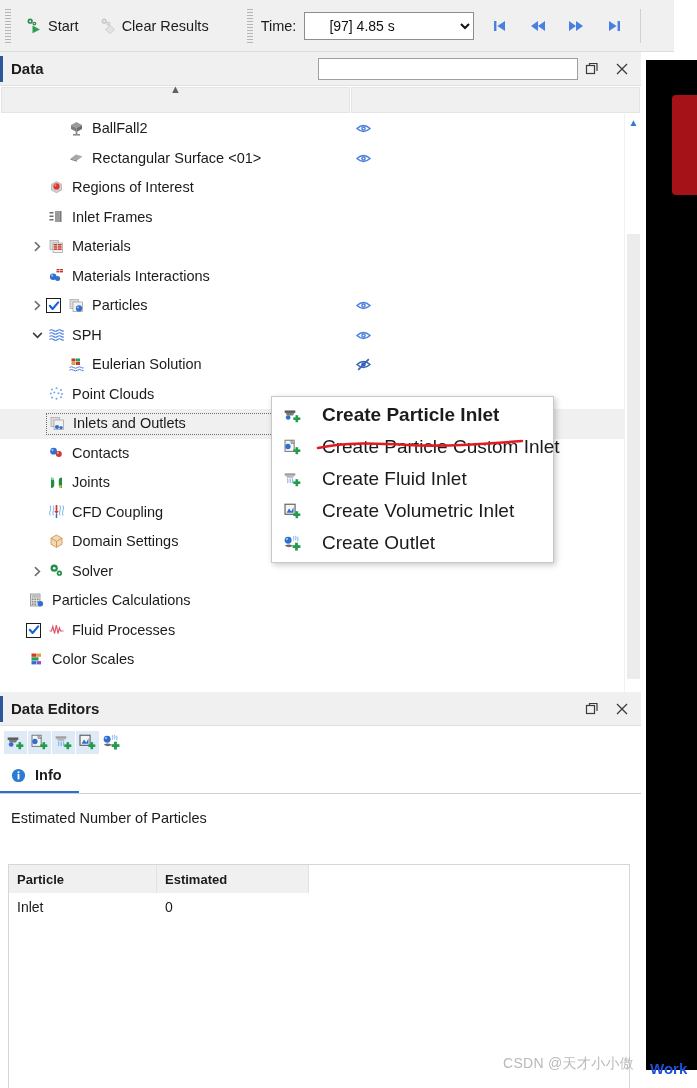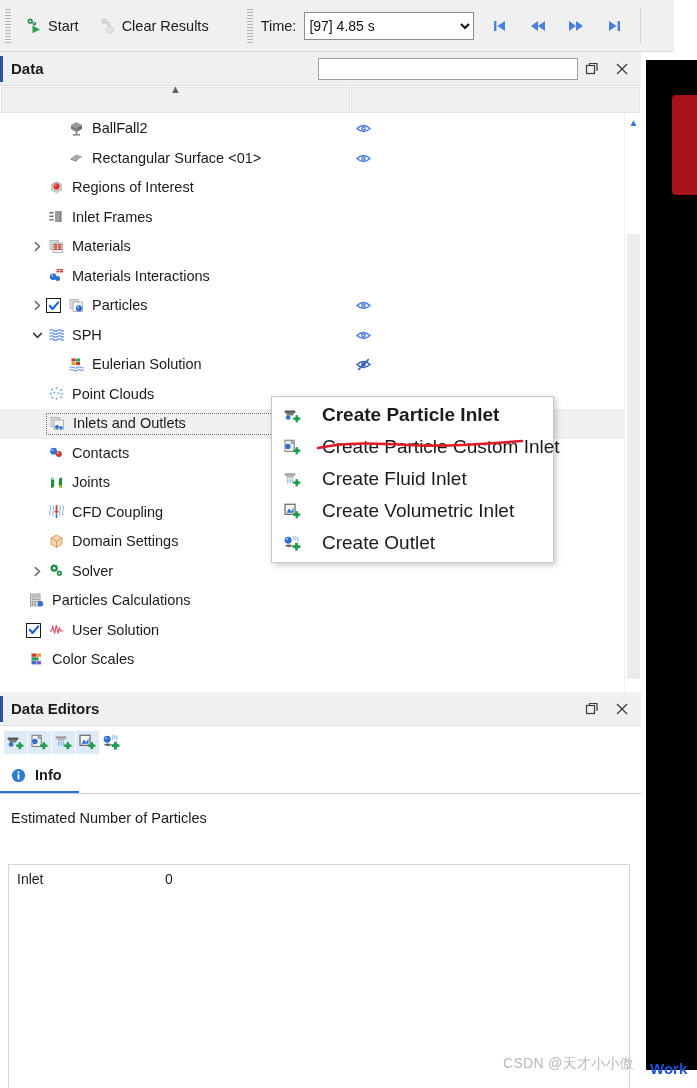--- a/index.html
+++ b/index.html
@@ -26,21 +26,21 @@
     flex: 0 0 auto;
   }
   .tb-btn {
     display:flex; align-items:center; gap:6px;
     height:34px; padding:0 10px; cursor:pointer; white-space:nowrap;
     font-size:14.5px; color:#1b1b1b; background:transparent; border:none;
     font-family:"Liberation Sans", sans-serif;
   }
   .tb-label-time { font-size:14.5px; color:#1b1b1b; margin-right:8px; margin-left:4px; }
   .time-select {
-    width:170px; height:28px; font-size:14px; padding:2px 0;
+    width:170px; height:28px; font-size:14px; padding:2px 20px;
     border:1px solid #8d8d8d; background:#ffffff; color:#111;
     font-family:"Liberation Sans", sans-serif;
   }
   .nav-btns { display:flex; align-items:center; gap:14px; margin-left:14px; }
   .nav-btn { width:24px; height:24px; display:flex; align-items:center; justify-content:center; cursor:pointer; background:transparent;border:none;padding:0;}
 
   
   .panel-data { position:absolute; left:0; top:52px; width:641px; height:634px; background:#ffffff; }
   .panel-title-bar {
     position:relative; height:34px; background:#f0f0f0;
@@ -668,21 +668,21 @@
               <svg width="12" height="12" viewBox="0 0 12 12">
                 <path d="M1.8 5.8 L4.6 9 L10.2 2.4" fill="none" stroke="#1565d8" stroke-width="2.1" stroke-linecap="round" stroke-linejoin="round"></path>
               </svg>
             </span>
             <span class="tree-label-wrap">
               <span class="ico">
                 <svg width="17" height="17" viewBox="0 0 17 17">
                   <path d="M1.5 10 L3.5 10 L4.8 5.5 L6.6 12.5 L8.3 4 L10 12.5 L11.4 7 L12.6 10 L15.5 10" fill="none" stroke="#e0546a" stroke-width="1.2"></path>
                 </svg>
               </span>
-              <span>User Solution</span>
+              <span>Fluid Processes</span>
             </span>
           </div>
         </div>
         <div class="tree-row">
           <div style="display: flex; align-items: center; margin-left: 8px;">
             <span class="twisty"></span>
             <span class="tree-label-wrap">
               <span class="ico">
                 <svg width="17" height="17" viewBox="0 0 17 17">
                   <rect x="3.5" y="2.5" width="5" height="3.3" fill="#d03a2e"></rect>
@@ -881,20 +881,24 @@
               <rect x="6.6" y="3.3" width="1.8" height="1.9" fill="#fff"></rect>
             </svg>
         </span>
         <span>Info</span>
       </div>
     </div>
 
     <div class="editors-content">
       <div class="est-title">Estimated Number of Particles</div>
       <div class="est-table">
+        <div class="est-thead">
+          <div class="est-th c1">Particle</div>
+          <div class="est-th c2">Estimated</div>
+        </div>
         <div class="est-tr">
           <div class="est-td c1">Inlet</div>
           <div class="est-td c2">0</div>
         </div>
       </div>
     </div>
   </div>
 
   <div class="viewport">
     <div class="vp-red"></div>

